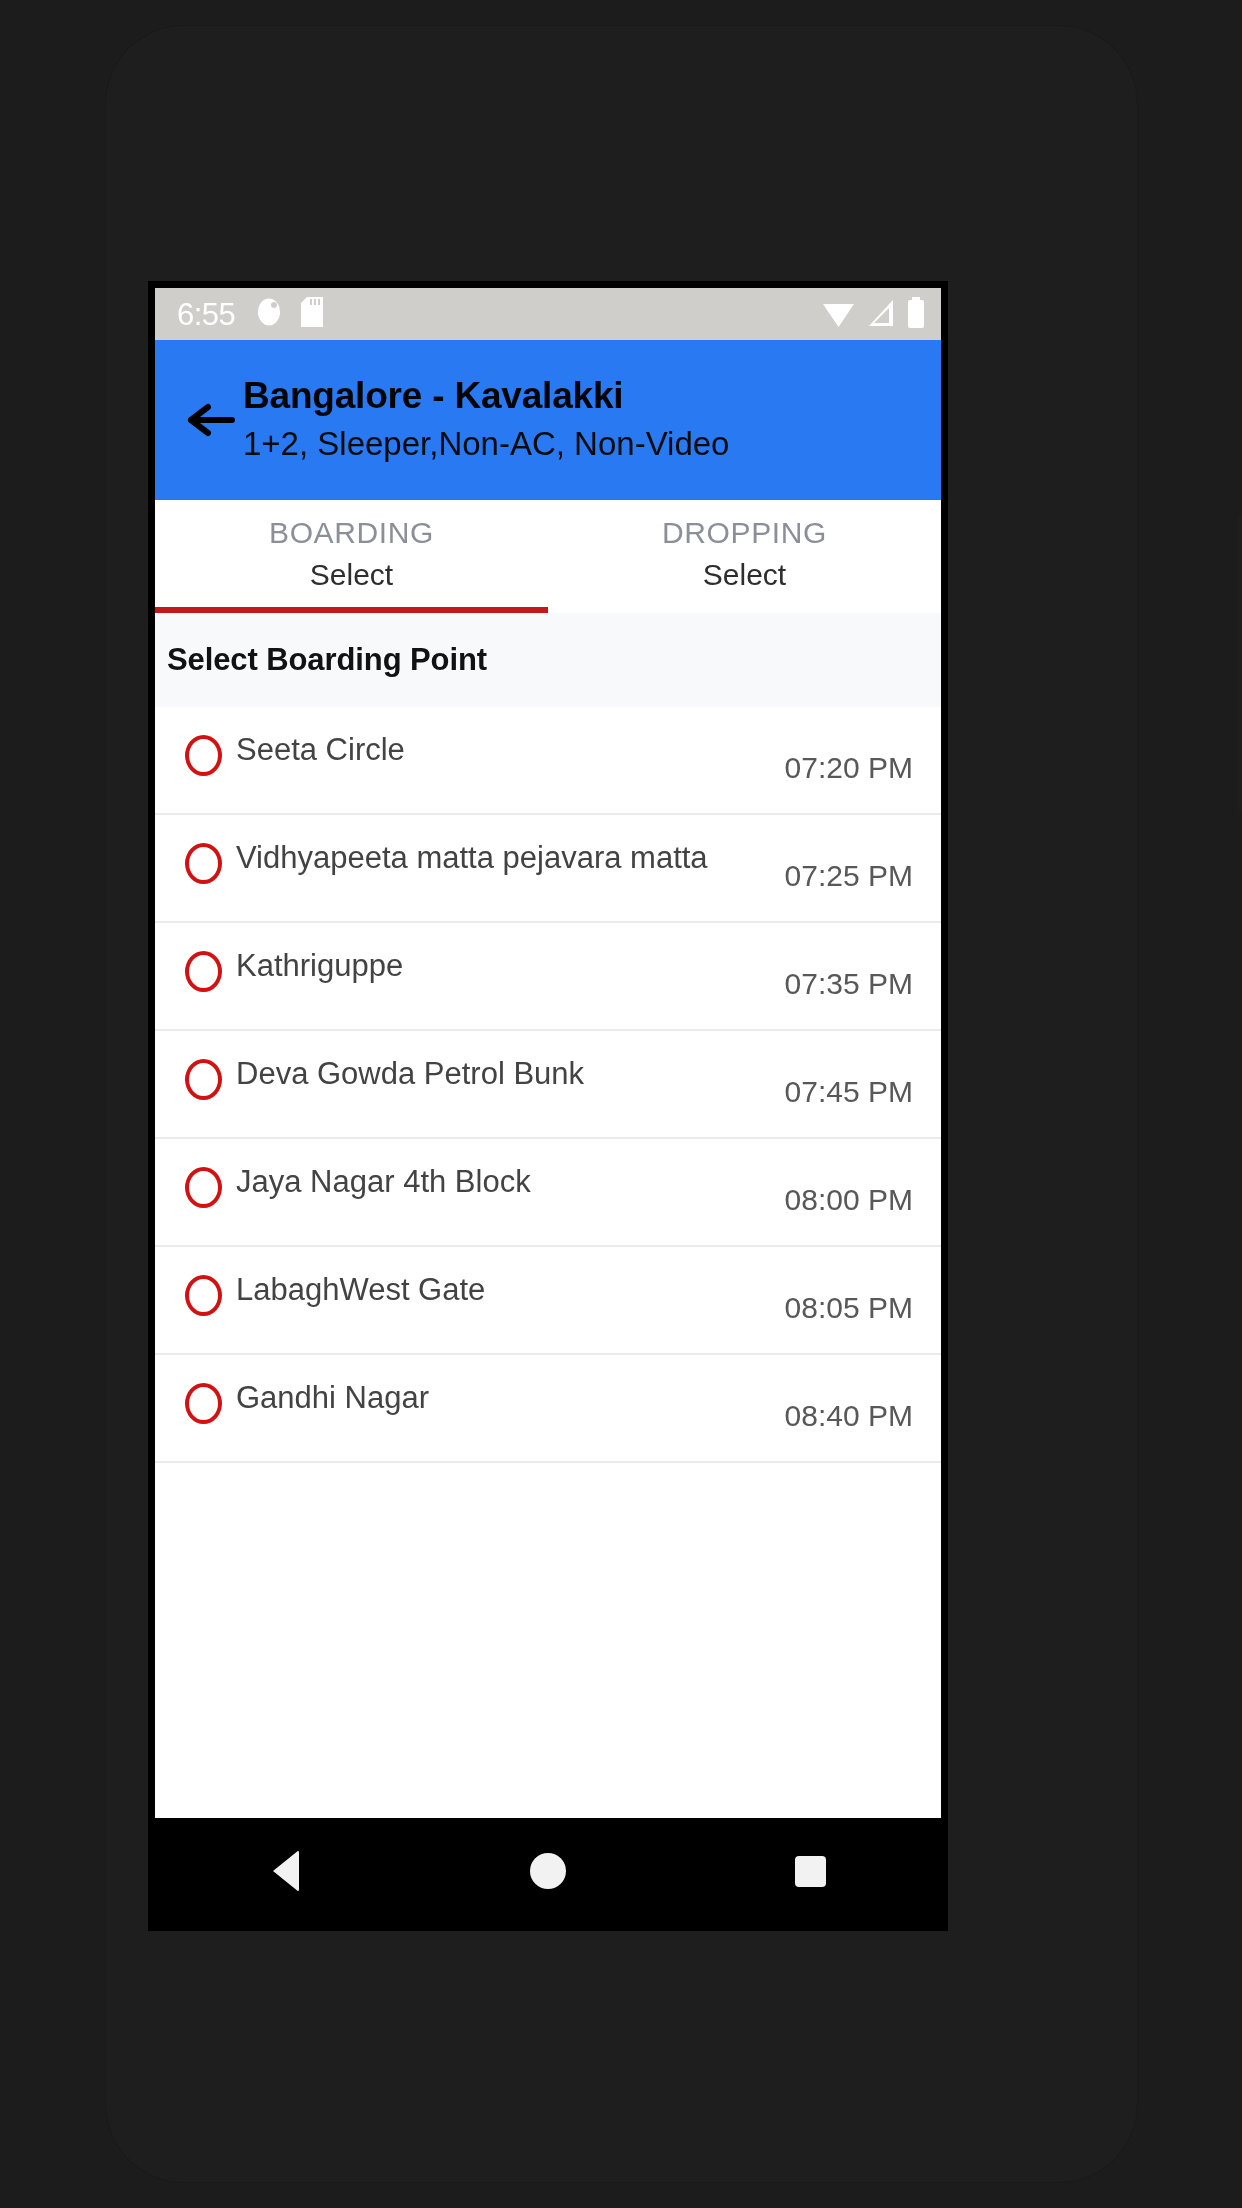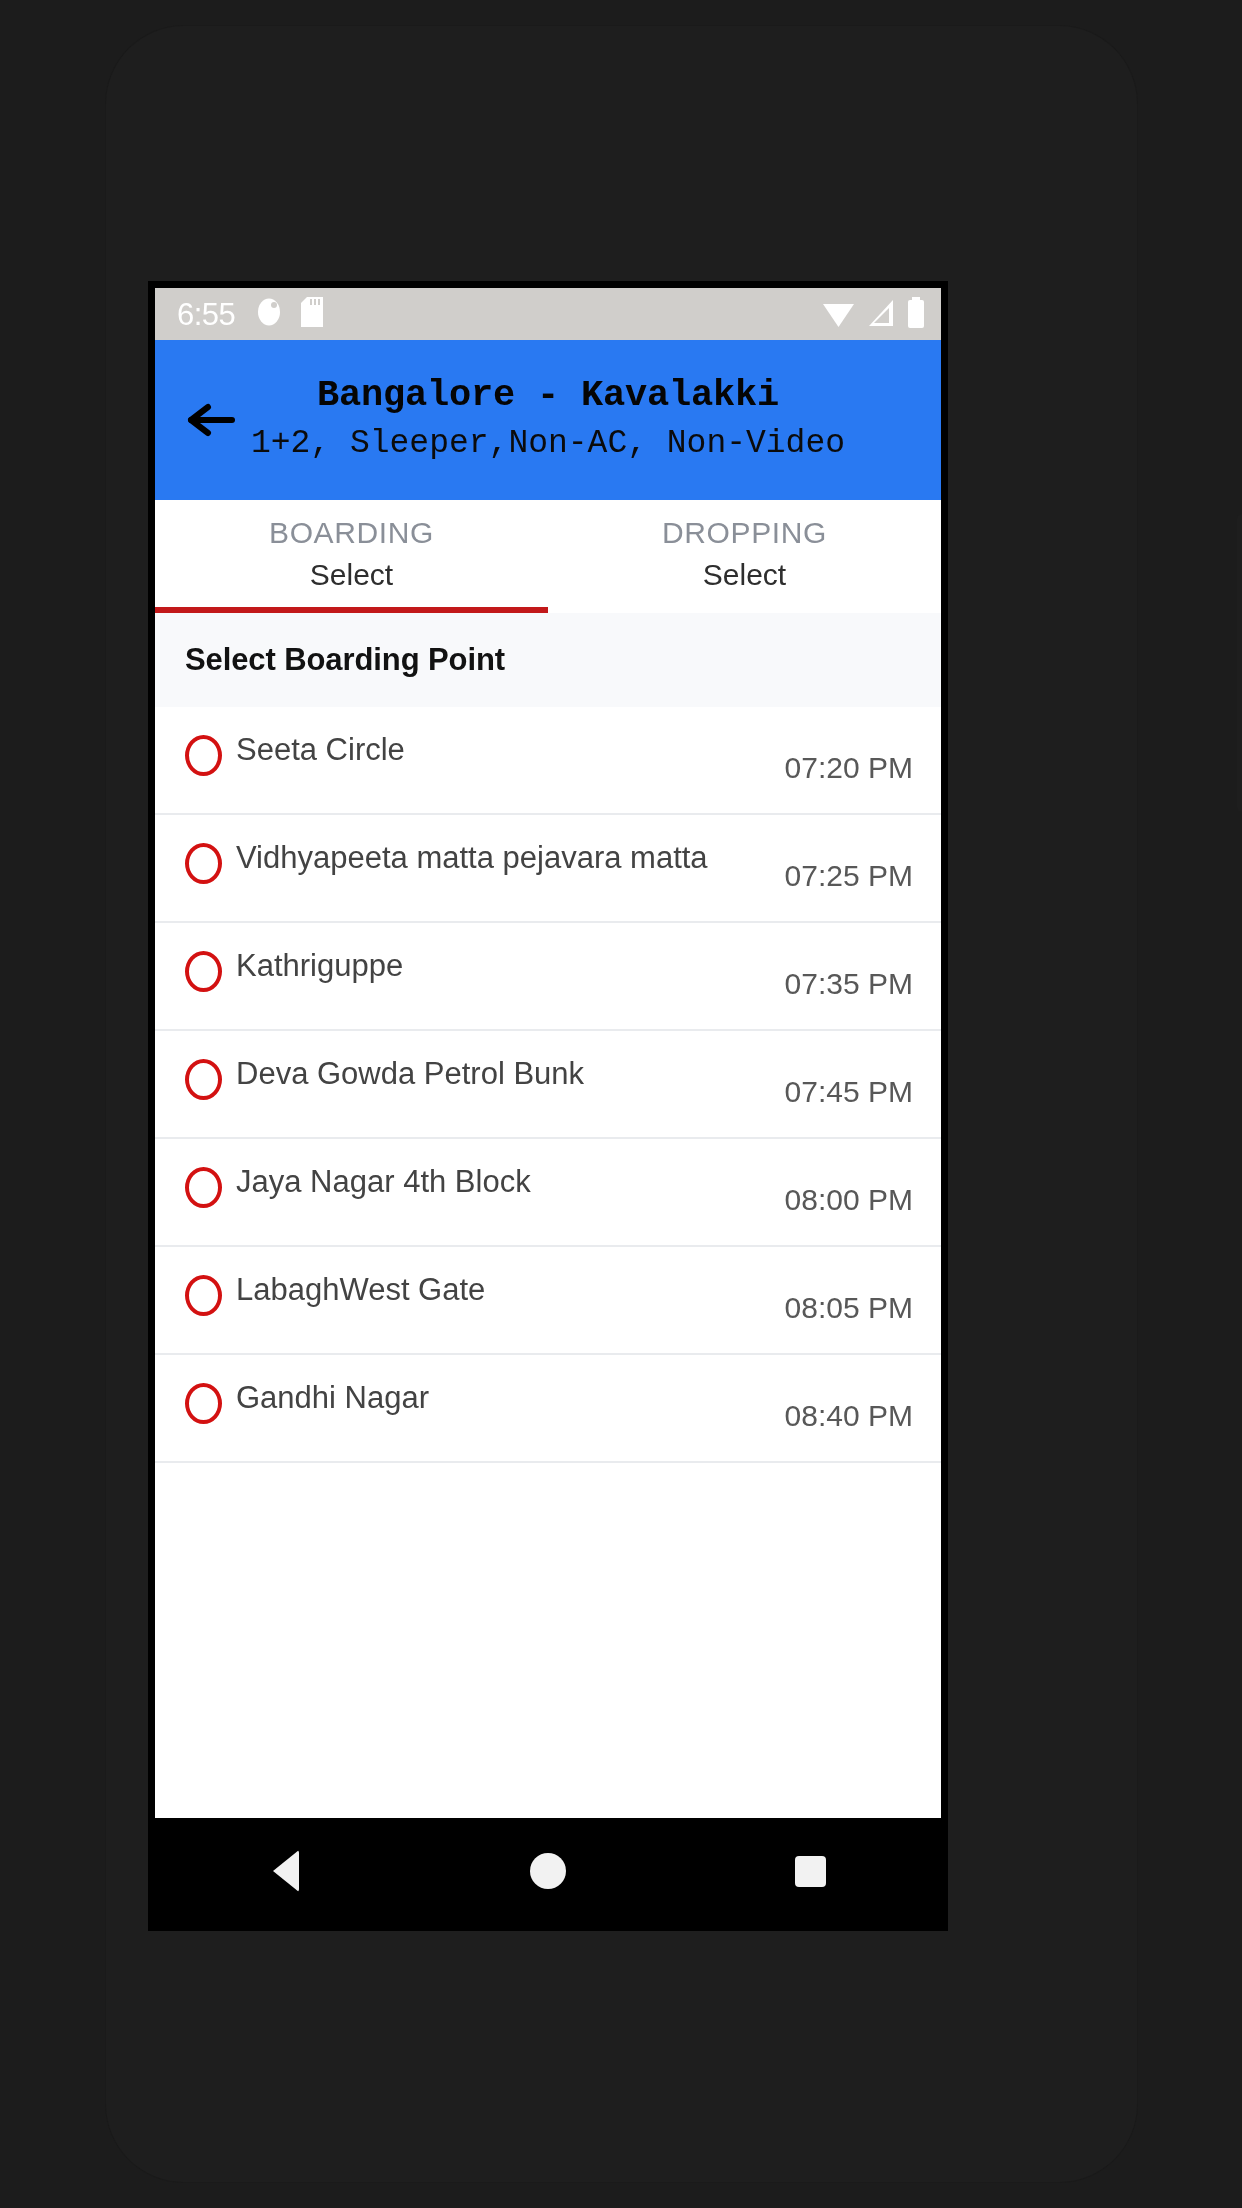--- a/index.html
+++ b/index.html
@@ -88,24 +88,23 @@
     top: 50%;
     transform: translateY(-50%);
     width: 66px;
     height: 66px;
     display: flex;
     align-items: center;
     justify-content: center;
   }
   #app-bar-titles {
     width: 100%;
-    text-align: center;
-    padding: 0 52px;
-    box-sizing: border-box;
-    font-family: Liberation Mono, monospace;
+    text-align: left;
+    padding: 0 88px;
+    box-sizing: border-box;
   }
   #app-bar-title {
     color: #050505;
     font-size: 37px;
     font-weight: bold;
     line-height: 1.18;
     letter-spacing: -0.2px;
   }
   #app-bar-subtitle {
     color: #0b0b0b;
@@ -149,21 +148,21 @@
     height: 6px;
     background: #c2181a;
   }
 
   
   #section-header {
     background: #f8f9fb;
     height: 94px;
     display: flex;
     align-items: center;
-    padding-left: 30px;
+    padding-left: 12px;
     box-sizing: border-box;
   }
   #section-header-text {
     font-size: 31px;
     font-weight: bold;
     color: #121212;
     letter-spacing: -0.1px;
   }
 
   

